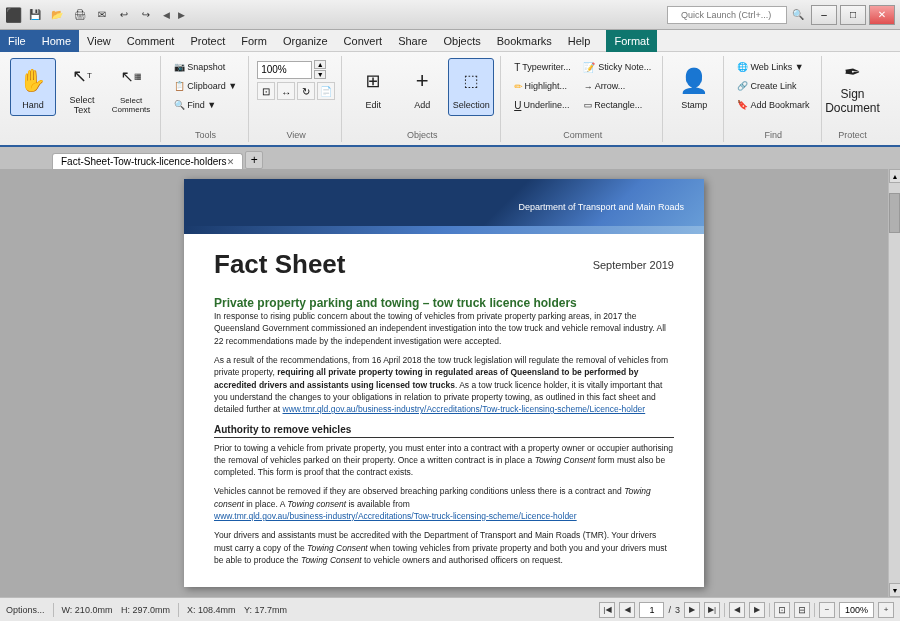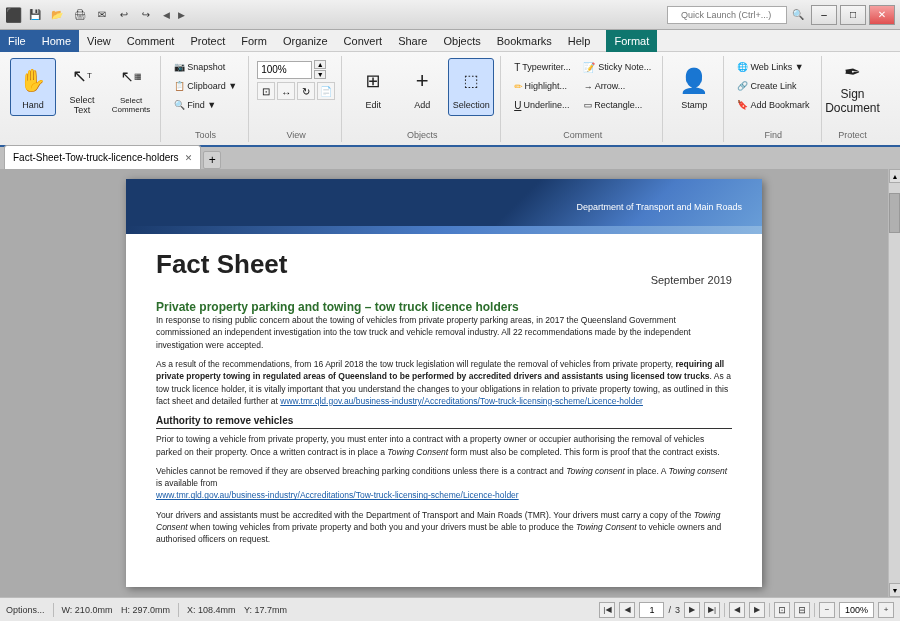--- a/index.html
+++ b/index.html
@@ -181,25 +181,25 @@
       padding-left: 4px;
       gap: 2px;
     }
     .doc-tab {
       background: #e8e8e8;
       border: 1px solid #aaa;
       border-bottom: none;
       padding: 2px 8px;
       font-size: 10px;
       cursor: pointer;
-      height: 24px;
-      display: flex;
-      align-items: center;
-      gap: 6px;
+      height: 16px;
+      display: flex;
+      align-items: center;
       border-radius: 3px 3px 0 0;
+      margin-left: 48px;
     }
     .doc-tab.active { background: white; }
     .tab-close {
       font-size: 9px;
       cursor: pointer;
       color: #666;
     }
     .tab-add {
       width: 18px;
       height: 18px;
@@ -224,21 +224,21 @@
     #pdf-viewer {
       flex: 1;
       overflow: hidden;
       background: #ababab;
       display: flex;
       justify-content: center;
       padding: 10px;
     }
     #pdf-page {
       background: white;
-      width: 636px;
+      width: 520px;
       min-height: 400px;
       box-shadow: 2px 2px 8px rgba(0,0,0,0.4);
       padding: 0;
       position: relative;
       overflow: hidden;
     }
 
     
     .pdf-header-banner {
       background: linear-gradient(135deg, #1a3a6b 0%, #1a3a6b 60%, #4a7cc7 80%, #6a9fd8 100%);
@@ -608,21 +608,21 @@
   <div id="pdf-viewer">
     <div id="pdf-page">
 
       <div class="pdf-header-banner">
         <div class="dept-text">Department of Transport and Main Roads</div>
       </div>
 
       <div class="pdf-content">
         <div style="display:flex; justify-content:space-between; align-items:flex-start; margin-bottom:4px;">
           <div class="fact-sheet-title">Fact Sheet</div>
-          <div class="fact-sheet-date" style="margin-top:25px;">September 2019</div>
+          <div class="fact-sheet-date" style="margin-top:10px;">September 2019</div>
         </div>
 
         <div class="fact-sheet-subtitle">Private property parking and towing – tow truck licence holders</div>
 
         <div class="pdf-body-text">In response to rising public concern about the towing of vehicles from private property parking areas, in 2017 the Queensland Government commissioned an independent investigation into the tow truck and vehicle removal industry. All 22 recommendations made by the independent investigation were accepted.</div>
 
         <div class="pdf-body-text bold-section">
           As a result of the recommendations, from 16 April 2018 the tow truck legislation will regulate the removal of vehicles from private property, <b>requiring all private property towing in regulated areas of Queensland to be performed by accredited drivers and assistants using licensed tow trucks</b>. As a tow truck licence holder, it is vitally important that you understand the changes to your obligations in relation to private property towing, as outlined in this fact sheet and detailed further at <a href="#">www.tmr.qld.gov.au/business-industry/Accreditations/Tow-truck-licensing-scheme/Licence-holder</a>
         </div>
 

